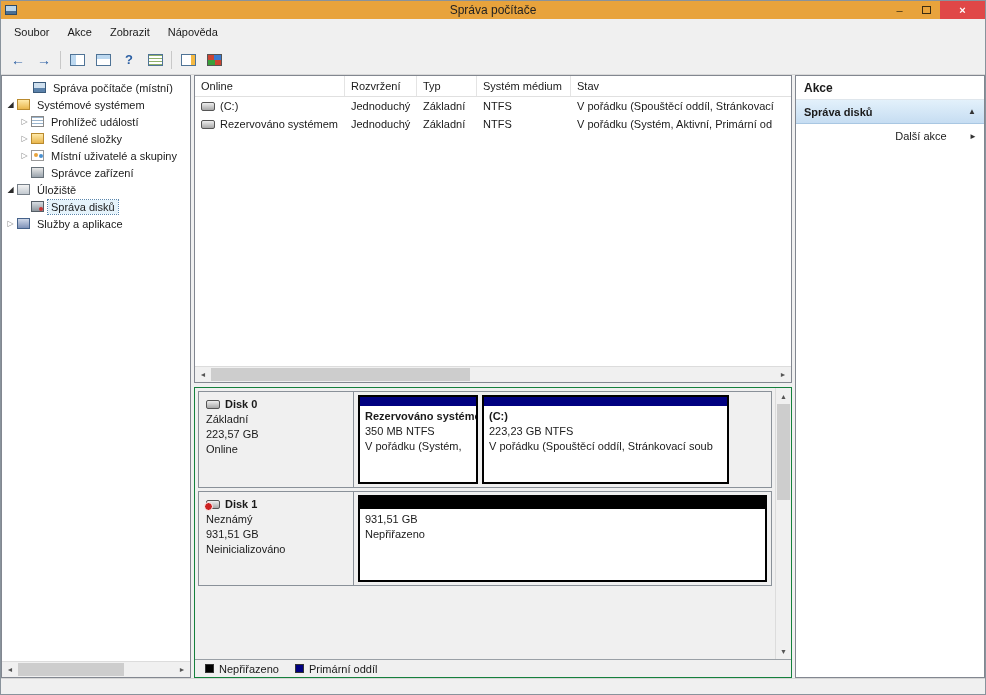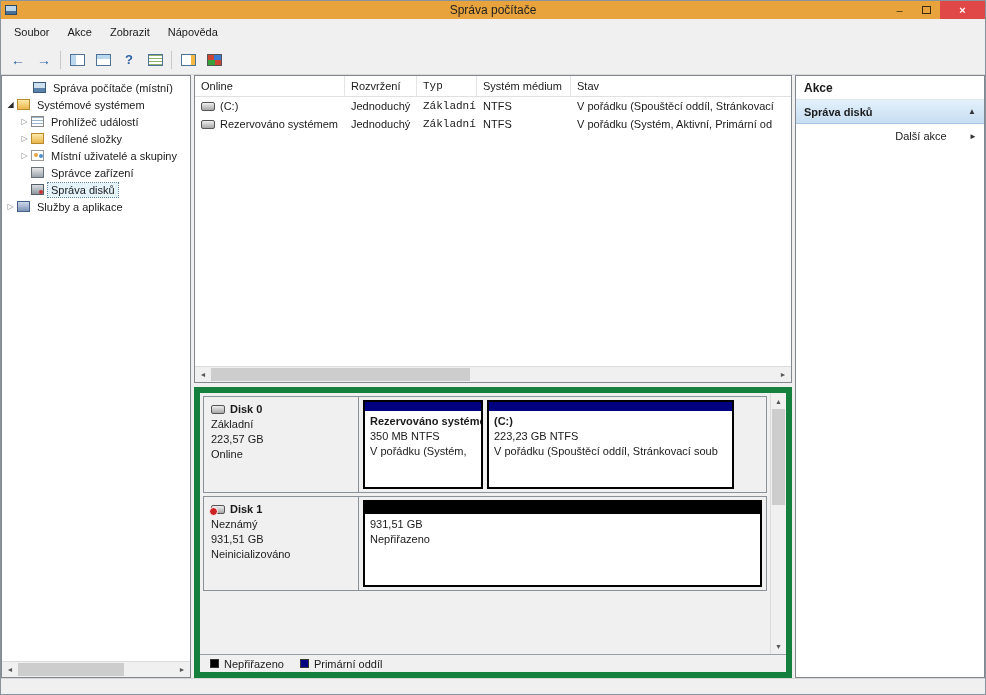--- a/index.html
+++ b/index.html
@@ -82,29 +82,29 @@
   .vscroll .sb-btn { height:16px; width:100%; }
   .thumb-graph { left:1px; right:1px; top:0; height:96px; }
 
   
   .center { flex:1; display:flex; flex-direction:column; gap:4px; min-width:0; }
 
   
   .volume-panel { height:308px; flex:none; background:#fff; border:1px solid #828790; display:flex; flex-direction:column; }
   .vheader { display:flex; height:21px; flex:none; border-bottom:1px solid #e0e0e0; }
   .vh { display:flex; align-items:center; padding:0 6px; border-right:1px solid #e4e4e4; white-space:nowrap; overflow:hidden; }
-  .w1 { width:150px; } .w2 { width:72px; } .w3 { width:60px;font-family:Liberation Mono, monospace; } .w4 { width:94px; } .w5 { flex:1; border-right:none; }
+  .w1 { width:150px; } .w2 { width:72px; } .w3 { width:60px; } .w4 { width:94px; } .w5 { flex:1; border-right:none; }
   .vrow { display:flex; height:18px; align-items:center; }
   .vc { padding:0 6px; white-space:nowrap; overflow:hidden; display:flex; align-items:center; }
   .vfill { flex:1; }
   .drive-ico { width:14px; height:9px; flex:none; border:1px solid #555; border-radius:2px; background:linear-gradient(180deg,#eee,#a8a8a8); display:inline-block; margin-right:5px; position:relative; }
   .drive-ico.err::after { content:""; position:absolute; left:-3px; bottom:-3px; width:7px; height:7px; border-radius:50%; background:#cc2222; border:1px solid #fff; }
 
   
-  .graph-panel { flex:1; min-height:0; border:6px solid #15803d; background:#f0f0f0; display:flex; flex-direction:column; }
+  .graph-panel { flex:1; min-height:0; border:1px solid #15803d; background:#f0f0f0; display:flex; flex-direction:column; }
   .graph-main { flex:1; display:flex; min-height:0; }
   .disk-rows { flex:1; padding:3px; overflow:hidden; min-width:0; }
   .disk-row { display:flex; border:1px solid #8a9199; margin-bottom:3px; background:#f0f0f0; }
   .dr0 { height:97px; } .dr1 { height:95px; } .dr2 { height:100px; }
   .disk-label { width:155px; flex:none; border-right:1px solid #8a9199; padding:5px 7px; line-height:15px; }
   .disk-name { font-weight:bold; display:flex; align-items:center; }
   .spacer { height:15px; }
   .disk-parts { flex:1; padding:3px 4px; display:flex; gap:4px; align-items:stretch; min-width:0; }
   .part { border:2px solid #000; background:#fff; display:flex; flex-direction:column; flex:none; min-width:0; }
   .part-fill { flex:1; }
@@ -222,20 +222,25 @@
           <span class="tlabel">Místní uživatelé a skupiny</span>
         </div>
 
 
         <div class="trow lv2">
           <span class="exp"></span>
           <span class="tico tico-devmgr"></span>
           <span class="tlabel">Správce zařízení</span>
         </div>
 
+        <div class="trow lv1">
+          <span class="exp exp-open"></span>
+          <span class="tico tico-storage"></span>
+          <span class="tlabel">Úložiště</span>
+        </div>
 
         <div class="trow lv2">
           <span class="exp"></span>
           <span class="tico tico-diskmgmt"></span>
           <span class="tlabel sel">Správa disků</span>
         </div>
 
         <div class="trow lv1">
           <span class="exp exp-closed"></span>
           <span class="tico tico-services"></span>

